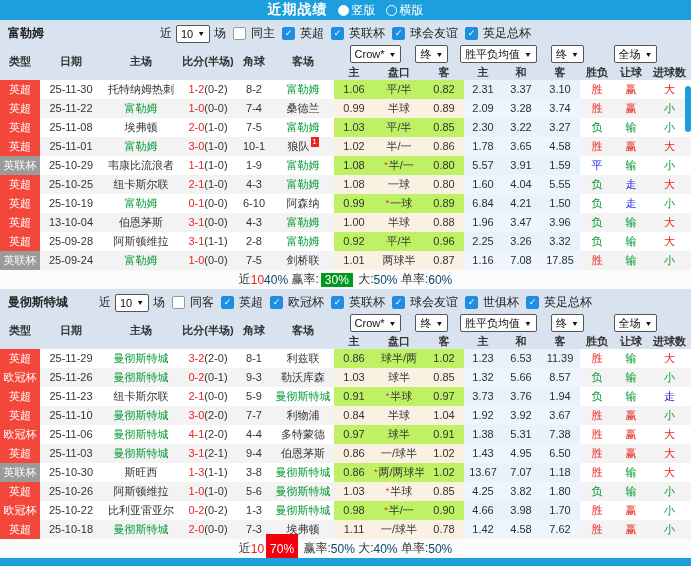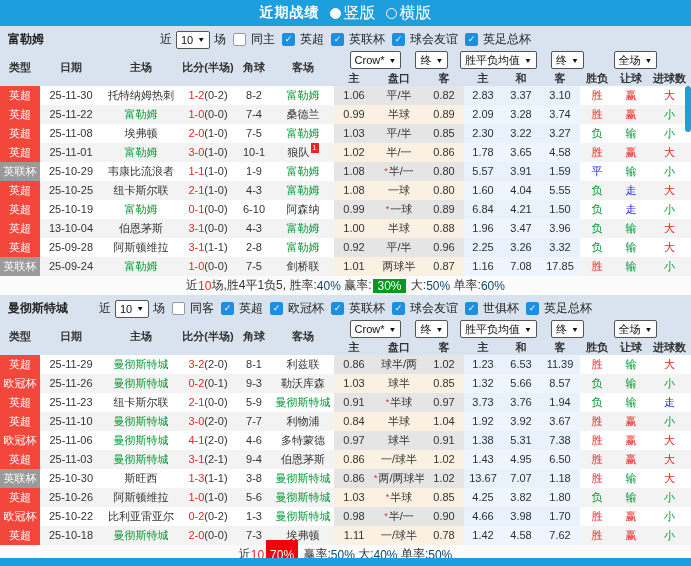--- a/index.html
+++ b/index.html
@@ -3,25 +3,25 @@
 <meta charset="utf-8">
 <style>
   html,body{margin:0;padding:0;}
   body{
     width:691px;height:566px;overflow:hidden;position:relative;
     background:#d9e3ef;
     font-family:"Liberation Sans","DejaVu Sans",sans-serif;
     -webkit-font-smoothing:antialiased;
   }
   .titlebar{
-    height:26px;background:#1d9fdd;display:flex;align-items:center;justify-content:center;gap:10px;
+    height:20px;background:#1d9fdd;display:flex;align-items:center;justify-content:center;gap:10px;
   }
   .titlebar .title{color:#fff;font-size:14px;font-weight:bold;letter-spacing:1px;}
   .radio-group{display:flex;align-items:center;gap:10px;}
-  .radio-opt{display:inline-flex;align-items:center;gap:3px;color:#fff;font-size:16px;cursor:pointer;}
+  .radio-opt{display:inline-flex;align-items:center;gap:3px;color:#fff;font-size:12px;cursor:pointer;}
   .radio{width:9px;height:9px;border:1.5px solid #fff;border-radius:50%;display:inline-block;background:transparent;}
   .radio.on{background:#fff;}
   .block{margin-top:4px;}
   .filterbar{
     height:19px;display:flex;align-items:center;justify-content:center;gap:4px;position:relative;
     font-size:12px;color:#222;
   }
   .teamname{position:absolute;left:8px;font-weight:bold;font-size:12px;color:#222;}
   .cb{width:11px;height:11px;border:1px solid #999;background:#fff;display:inline-flex;align-items:center;justify-content:center;
       font-size:9px;line-height:1;color:#fff;border-radius:2px;margin:0 1px 0 3px;cursor:pointer;}
@@ -32,21 +32,21 @@
   .hdr{display:grid;grid-template-columns:40px 62px 78px 56px 36px 62px 40px 50px 40px 38px 38px 40px 34px 34px 43px;
        grid-template-rows:22px 15px;align-items:center;}
   .hcell{font-size:11px;color:#333;text-align:center;white-space:nowrap;font-weight:bold;}
   .hleft{grid-row:1/3;}
   .selwrap{display:flex;align-items:center;justify-content:center;gap:14px;grid-row:1;}
   .rows{background:#fff;}
   .row{display:grid;grid-template-columns:40px 62px 78px 56px 36px 62px 40px 50px 40px 38px 38px 40px 34px 34px 43px;
        height:19px;align-items:center;}
   .cell{font-size:11px;color:#333;text-align:center;white-space:nowrap;line-height:19px;height:19px;}
   .row.alt .cell.g1,.row.alt .cell.g4{background:#f3f3f3;}
-  .cell.odds{background:#e5e5e5;}
+  .cell.odds{background:#bef264;}
   .row.alt .cell.odds{background:#fbf1e3;}
   .cell.avg{background:#e9f2fb;color:#26303b;}
   .row.alt .cell.avg{background:#eef5fc;}
   .badge{display:block;width:40px;height:19px;line-height:19px;color:#fff;font-size:11px;text-align:center;}
   .badge.red{background:#f4473c;}
   .badge.gray{background:#9a9a9a;}
   .tname.green{color:#009933;}
   .ft{color:#e8251f;}
   .ht{color:#333;}
   .star{color:#e8251f;font-size:9px;vertical-align:top;margin-right:1px;}
@@ -152,21 +152,21 @@
             <span class="badge red">英超</span>
           </span>
           <span class="cell g1">25-11-30</span>
           <span class="cell g1 tname">托特纳姆热刺</span>
           <span class="cell g1"><span class="ft">1-2</span><span class="ht">(0-2)</span></span>
           <span class="cell g1">8-2</span>
           <span class="cell g1 tname green">富勒姆</span>
           <span class="cell odds">1.06</span>
           <span class="cell odds">平/半</span>
           <span class="cell odds">0.82</span>
-          <span class="cell avg">2.83</span>
+          <span class="cell avg">2.31</span>
           <span class="cell avg">3.37</span>
           <span class="cell avg">3.10</span>
           <span class="cell g4 r-red">胜</span>
           <span class="cell g4 r-red">赢</span>
           <span class="cell g4 r-red">大</span>
         </div>
         <div class="row alt">
           <span class="cell g1">
             <span class="badge red">英超</span>
           </span>
@@ -331,21 +331,21 @@
           <span class="cell odds">两球半</span>
           <span class="cell odds">0.87</span>
           <span class="cell avg">1.16</span>
           <span class="cell avg">7.08</span>
           <span class="cell avg">17.85</span>
           <span class="cell g4 r-red">胜</span>
           <span class="cell g4 r-green">输</span>
           <span class="cell g4 r-green">小</span>
         </div>
       </div>
-      <div class="summary"><span class="s-d">近</span><span class="s-r">10</span><span class="s-d">场,胜4平1负5, 胜率:</span><span class="s-b">40%</span><span class="s-d"> 赢率:</span><span class="s-gb">30%</span><span class="s-d"> 大:</span><span class="s-b">50%</span><span class="s-d"> 单率:</span><span class="s-b">60%</span></div>
+      <div class="summary"><span class="s-d">近</span><span class="s-r">10</span><span class="s-b">40%</span><span class="s-d"> 赢率:</span><span class="s-gb">30%</span><span class="s-d"> 大:</span><span class="s-b">50%</span><span class="s-d"> 单率:</span><span class="s-b">60%</span></div>
     </div>
     <div class="block">
       <div class="filterbar">
         <span class="teamname">曼彻斯特城</span>
         <span>近</span>
         <span class="sel">
           <span>10</span>
           <span class="ar">▼</span>
         </span>
         <span>场</span>
@@ -484,21 +484,21 @@
           <span class="cell g4 r-red">赢</span>
           <span class="cell g4 r-green">小</span>
         </div>
         <div class="row">
           <span class="cell g1">
             <span class="badge red">欧冠杯</span>
           </span>
           <span class="cell g1">25-11-06</span>
           <span class="cell g1 tname green">曼彻斯特城</span>
           <span class="cell g1"><span class="ft">4-1</span><span class="ht">(2-0)</span></span>
-          <span class="cell g1">4-6</span>
+          <span class="cell g1">4-4</span>
           <span class="cell g1 tname">多特蒙德</span>
           <span class="cell odds">0.97</span>
           <span class="cell odds">球半</span>
           <span class="cell odds">0.91</span>
           <span class="cell avg">1.38</span>
           <span class="cell avg">5.31</span>
           <span class="cell avg">7.38</span>
           <span class="cell g4 r-red">胜</span>
           <span class="cell g4 r-red">赢</span>
           <span class="cell g4 r-red">大</span>

